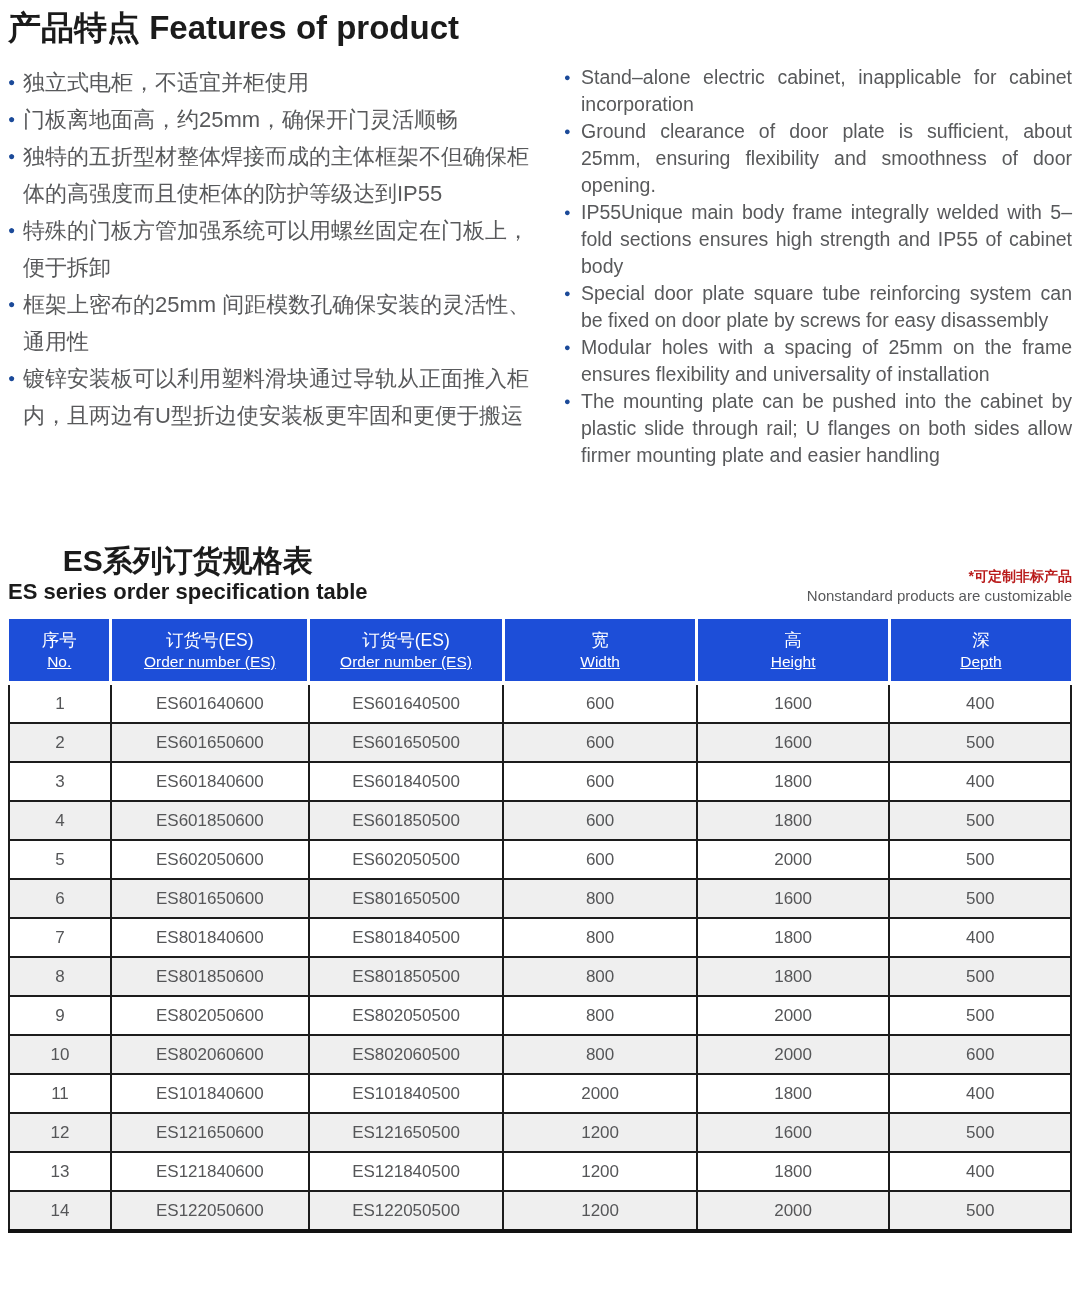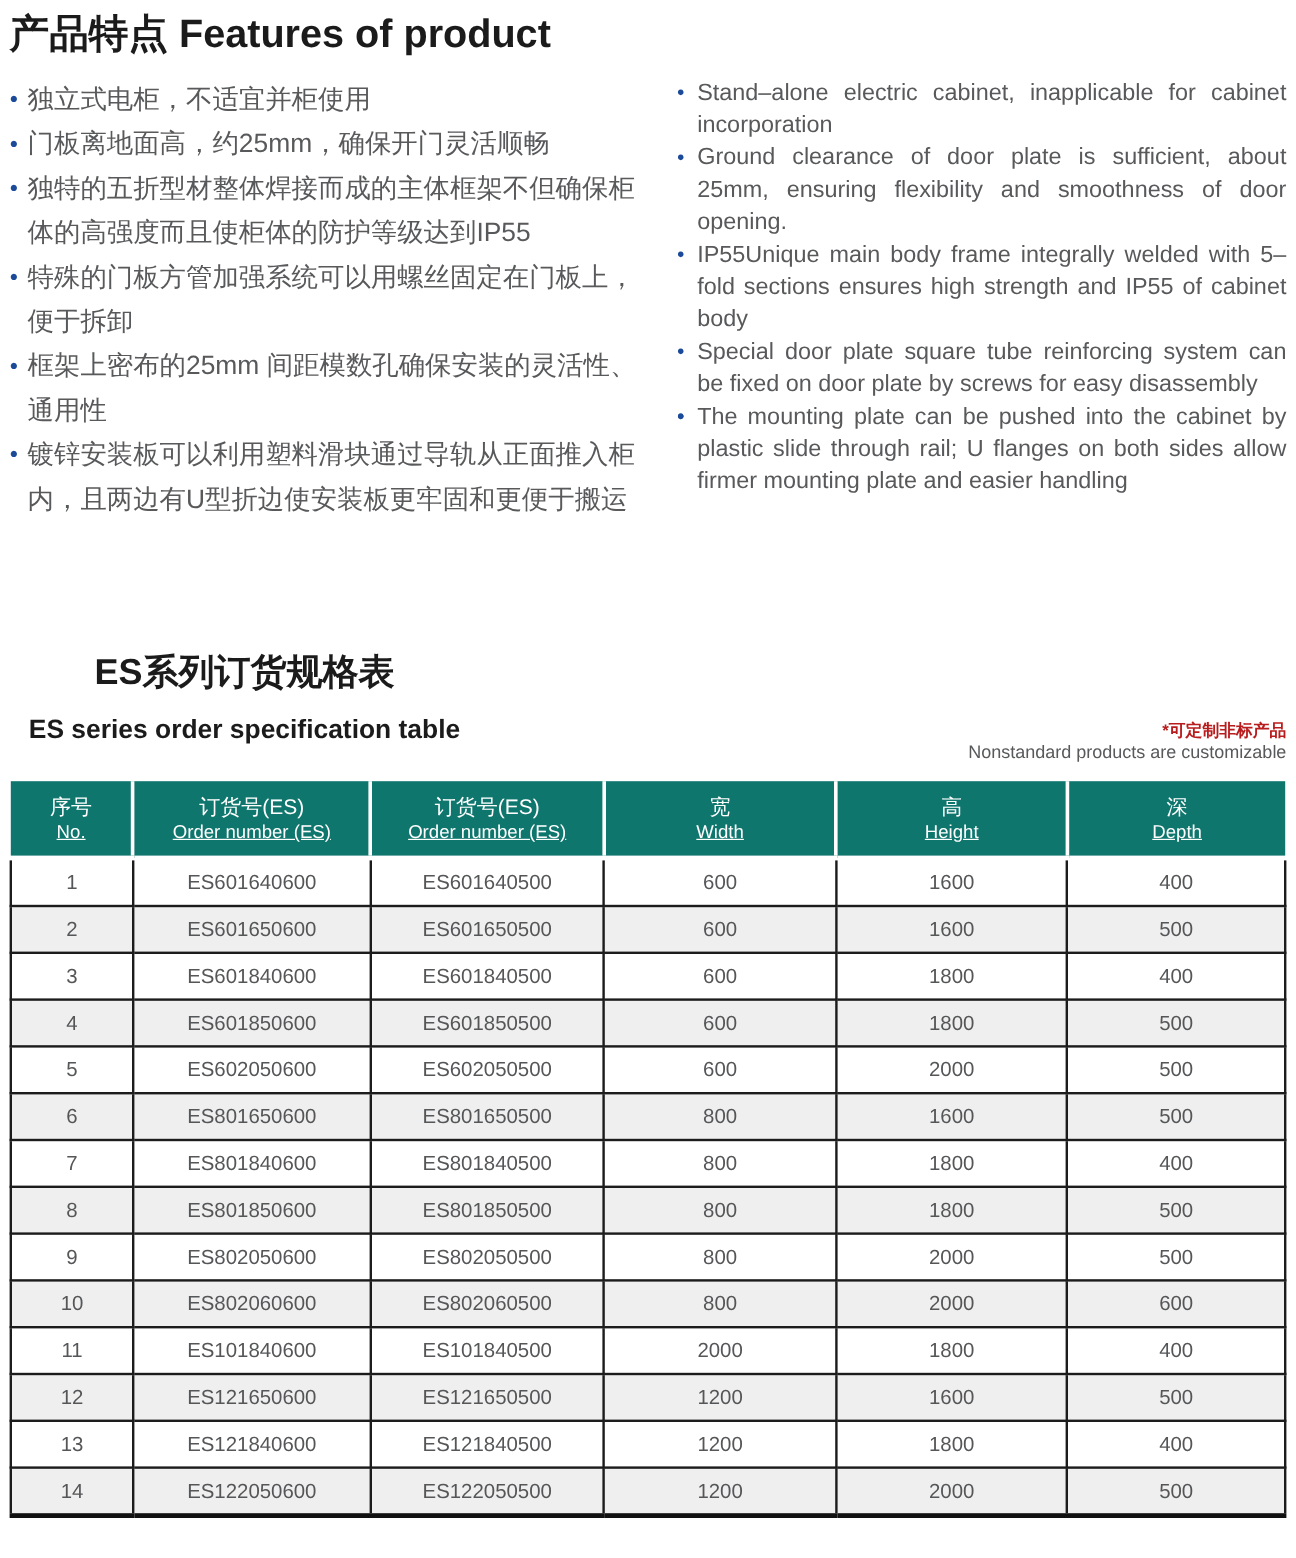--- a/index.html
+++ b/index.html
@@ -14,27 +14,27 @@
   ul.feature-list{list-style:none;margin:0;padding:0;color:#58595b;}
   .col-zh li{position:relative;font-size:22px;line-height:37px;padding-left:15px;}
   .col-en li{position:relative;font-size:19.5px;line-height:27px;padding-left:17px;text-align:justify;}
   .bullet{position:absolute;left:0;color:#1b4a99;}
   .col-zh .bullet{top:0;font-size:12px;line-height:37px;}
   .col-en .bullet{top:0;font-size:11px;line-height:27px;}
 
   
   .spec-head{display:flex;justify-content:space-between;align-items:flex-end;margin-top:18px;}
   .spec-title-zh{font-size:30px;line-height:34px;font-weight:bold;color:#1b1b1b;margin:0;text-align:center;}
-  .spec-title-en{font-size:22px;line-height:27px;font-weight:bold;color:#1b1b1b;margin:16px;}
+  .spec-title-en{font-size:22px;line-height:27px;font-weight:bold;color:#1b1b1b;margin:0;}
   .spec-note{text-align:right;}
   .spec-note-zh{font-size:14px;line-height:20px;color:#b91c1c;font-weight:bold;}
   .spec-note-en{font-size:15px;line-height:19px;color:#58595b;}
 
   table.spec{width:1064px;border-collapse:collapse;margin-top:14px;table-layout:fixed;}
-  table.spec th{background:#0f766e;color:#ffffff;font-weight:normal;height:62px;padding:0;vertical-align:middle;}
+  table.spec th{background:#1d4ed8;color:#ffffff;font-weight:normal;height:62px;padding:0;vertical-align:middle;}
   table.spec thead th{border-right:3px solid #ffffff;border-bottom:4px solid #ffffff;}
   table.spec thead th:last-child{border-right:none;}
   .th-zh{font-size:17.5px;line-height:24px;}
   .th-en{font-size:15.5px;line-height:20px;text-decoration:underline;}
   table.spec td{height:37px;text-align:center;vertical-align:middle;font-size:17px;color:#555658;border:2px solid #1c1c1c;padding:0;}
   table.spec tbody tr:first-child td{border-top:none;}
   table.spec tbody tr:last-child td{border-bottom:4px solid #111111;}
   table.spec tbody tr.alt td{background:#efefef;}
   table.spec tbody tr td{background:#ffffff;}
   table.spec tbody tr.alt td{background:#efefef;}
@@ -56,21 +56,21 @@
           <li><span class="bullet">●</span><span>独特的五折型材整体焊接而成的主体框架不但确保柜体的高强度而且使柜体的防护等级达到IP55</span></li>
           <li><span class="bullet">●</span><span>特殊的门板方管加强系统可以用螺丝固定在门板上，便于拆卸</span></li>
           <li><span class="bullet">●</span><span>框架上密布的25mm 间距模数孔确保安装的灵活性、通用性</span></li>
           <li><span class="bullet">●</span><span>镀锌安装板可以利用塑料滑块通过导轨从正面推入柜内，且两边有U型折边使安装板更牢固和更便于搬运</span></li>
         </ul>
       <ul class="feature-list col-en" id="list-en">
           <li><span class="bullet">●</span><span>Stand–alone electric cabinet, inapplicable for cabinet incorporation</span></li>
           <li><span class="bullet">●</span><span>Ground clearance of door plate is sufficient, about 25mm, ensuring flexibility and smoothness of door opening.</span></li>
           <li><span class="bullet">●</span><span>IP55Unique main body frame integrally welded with 5–fold sections ensures high strength and IP55 of cabinet body</span></li>
           <li><span class="bullet">●</span><span>Special door plate square tube reinforcing system can be fixed on door plate by screws for easy disassembly</span></li>
-          <li><span class="bullet">●</span></li>
+          <li><span class="bullet">●</span><span>Modular holes with a spacing of 25mm on the frame ensures flexibility and universality of installation</span></li>
           <li><span class="bullet">●</span><span>The mounting plate can be pushed into the cabinet by plastic slide through rail; U flanges on both sides allow firmer mounting plate and easier handling</span></li>
         </ul>
     </div>
   </div>
 
   <div class="spec-head">
     <div>
       <h2 class="spec-title-zh">ES系列订货规格表</h2>
       <h3 class="spec-title-en">ES series order specification table</h3>
     </div>

